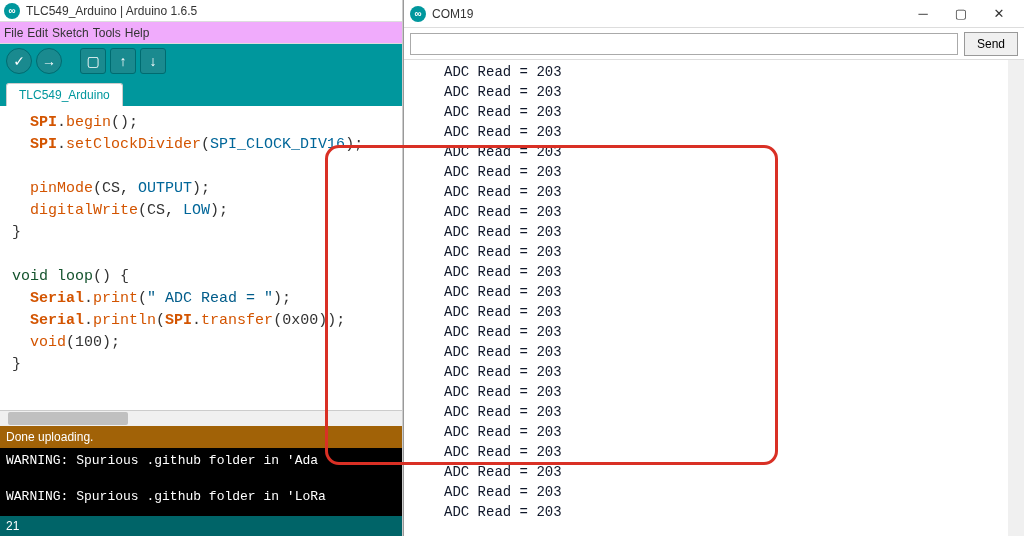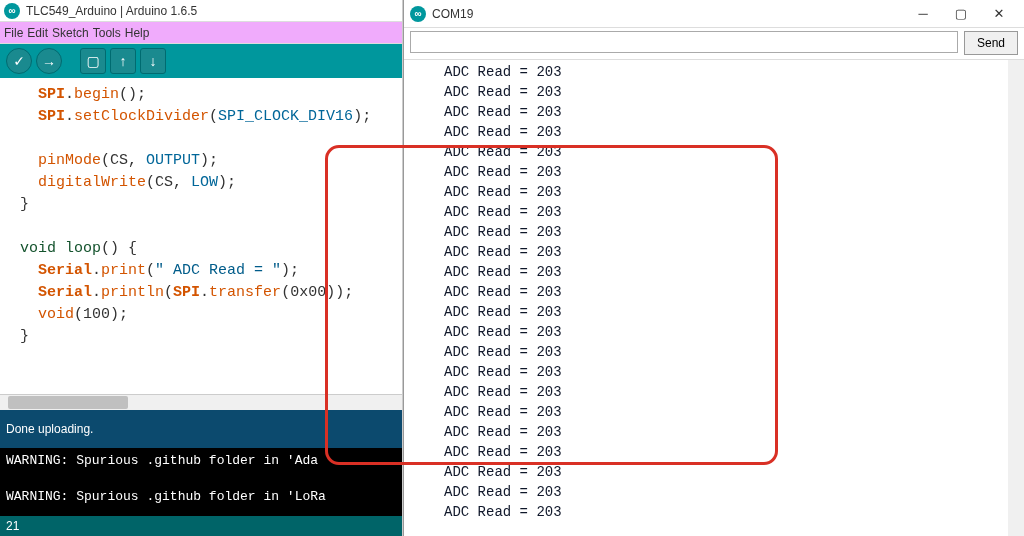--- a/index.html
+++ b/index.html
@@ -96,21 +96,21 @@
     color: #00979d;
     border-radius: 3px 3px 0 0;
     cursor: pointer;
   }
   .ide-editor {
     flex: 1;
     background: #fff;
     font-family: "Courier New", monospace;
     font-size: 15px;
     line-height: 22px;
-    padding: 6px 12px 0 20px;
+    padding: 6px 12px 0 12px;
     color: #333;
     overflow: hidden;
   }
   .ide-editor .kw { color: #d35400; font-weight: bold; }
   .ide-editor .ty { color: #14532d; }
   .ide-editor .fn { color: #d35400; }
   .ide-editor .const { color: #006699; }
   .ide-editor .str { color: #005c8a; }
   .ide-scrollbar-h {
     height: 16px;
@@ -119,22 +119,22 @@
     position: relative;
   }
   .ide-scrollbar-h .thumb {
     position: absolute;
     top: 1px; left: 8px;
     width: 120px; height: 13px;
     background: #c0c0c0;
     border-radius: 2px;
   }
   .ide-statusbar {
-    height: 38px;
-    background: #0c4a6e;
+    height: 22px;
+    background: #a16207;
     color: #fff;
     font-size: 12px;
     display: flex;
     align-items: center;
     padding: 0 6px;
   }
   .ide-console {
     height: 68px;
     background: #000;
     color: #fff;
@@ -185,21 +185,21 @@
     display: flex;
     align-items: center;
     justify-content: center;
     font-size: 13px;
     cursor: pointer;
     color: #333;
   }
   .serial-inputrow {
     height: 32px;
     display: flex;
-    align-items: flex-start;
+    align-items: center;
     padding: 3px 6px;
     gap: 6px;
     border-bottom: 1px solid #ddd;
   }
   .serial-input {
     flex: 1;
     height: 22px;
     border: 1px solid #aaa;
     background: #fff;
     font-size: 12px;
@@ -257,20 +257,23 @@
     <span>Tools</span>
     <span>Help</span>
   </div>
   <div class="ide-toolbar">
     <div class="tool-btn">✓</div>
     <div class="tool-btn">→</div>
     <div style="width:10px"></div>
     <div class="tool-btn square">▢</div>
     <div class="tool-btn square">↑</div>
     <div class="tool-btn square">↓</div>
+  </div>
+  <div class="ide-tabbar">
+    <div class="ide-tab">TLC549_Arduino</div>
   </div>
   <div class="ide-editor">
     <div>&nbsp;&nbsp;<span class="kw">SPI</span><span>.</span><span class="fn">begin</span><span>();</span></div>
     <div>&nbsp;&nbsp;<span class="kw">SPI</span><span>.</span><span class="fn">setClockDivider</span><span>(</span><span class="const">SPI_CLOCK_DIV16</span><span>);</span></div>
     <div>&nbsp;</div>
     <div>&nbsp;&nbsp;<span class="fn">pinMode</span><span>(CS, </span><span class="const">OUTPUT</span><span>);</span></div>
     <div>&nbsp;&nbsp;<span class="fn">digitalWrite</span><span>(CS, </span><span class="const">LOW</span><span>);</span></div>
     <div><span>}</span></div>
     <div>&nbsp;</div>
     <div><span class="ty">void</span><span> </span><span class="ty">loop</span><span>() {</span></div>

